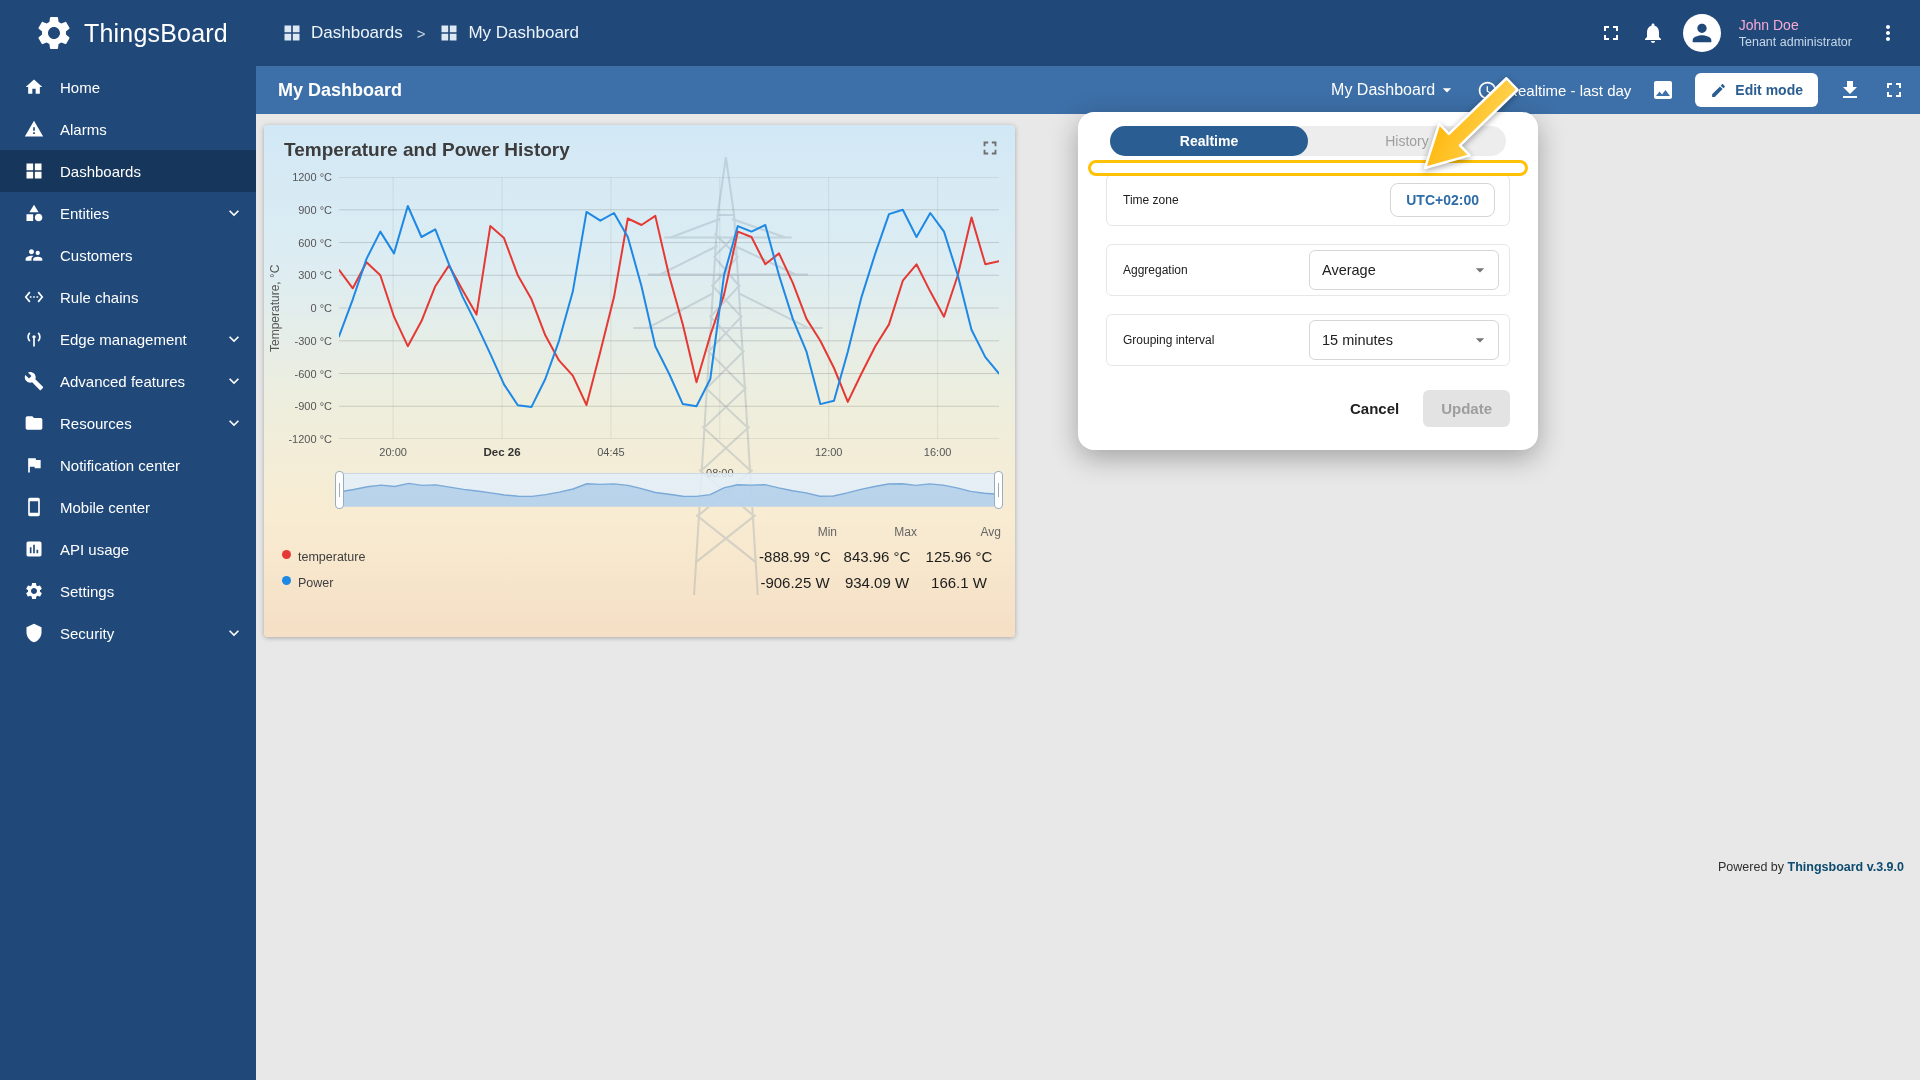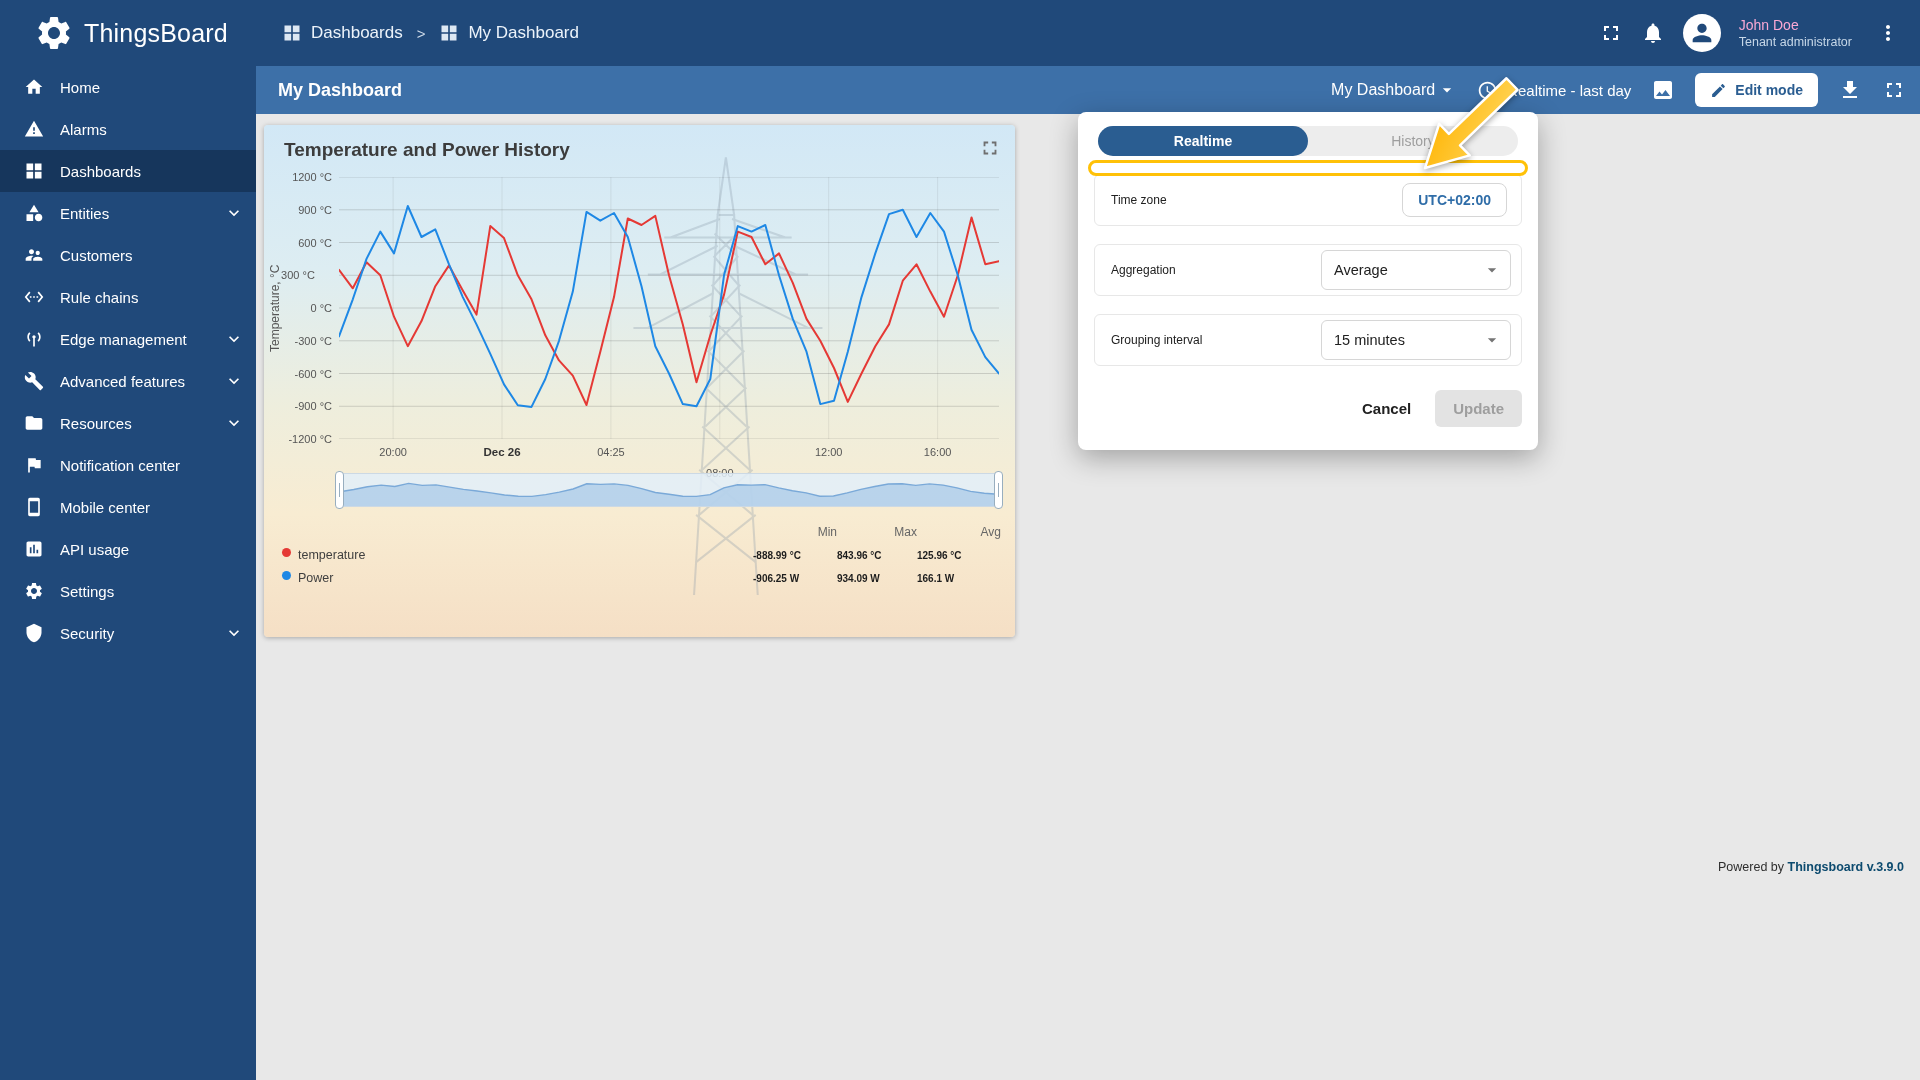--- a/index.html
+++ b/index.html
@@ -61,28 +61,28 @@
 .brush{position:absolute;left:75px;top:348px;width:660px;height:34px;background:rgba(226,238,249,.85);border:1px solid #ccd9e4;border-radius:2px;cursor:ew-resize}
 .brush svg{width:100%;height:100%;display:block}
 .brush-handle{position:absolute;top:-3px;width:9px;height:38px;background:#fff;border:1px solid #98aebf;border-radius:4px;cursor:ew-resize}
 .brush-handle::after{content:"";position:absolute;left:3px;top:11px;bottom:11px;width:1px;background:#98aebf}
 .brush-handle.left{left:-5px}
 .brush-handle.right{right:-5px}
 .legend{position:absolute;left:18px;right:14px;top:400px;display:grid;grid-template-columns:1fr 84px 80px 84px;row-gap:9px;align-items:center;font-size:12px}
 .lg-head{color:#666;text-align:right;font-size:12px}
 .lg-label{display:flex;align-items:flex-start;gap:7px;color:#3f3f3f;font-size:12.5px;cursor:pointer}
 .dot{width:9px;height:9px;border-radius:50%;display:inline-block}
-.lg-val{text-align:left;font-weight:bold;color:#1d1d1d;font-size:10px}
+.lg-val{text-align:center;font-weight:normal;color:#1d1d1d;font-size:15px}
 
 
 .footer{position:absolute;right:16px;top:746px;font-size:12.5px;color:#2e2e2e}
 .footer .ver{color:#0c4a6e;font-weight:bold;cursor:pointer}
 
 
-.popup{position:absolute;left:1078px;top:112px;width:460px;height:338px;background:#fff;border-radius:8px;box-shadow:0 8px 28px rgba(0,0,0,.3);z-index:50;padding:14px 16px 16px}
+.popup{position:absolute;left:1078px;top:112px;width:460px;height:338px;background:#fff;border-radius:16px;box-shadow:0 8px 28px rgba(0,0,0,.3);z-index:50;padding:14px 28px 16px}
 .tab-track{height:30px;background:#ededed;border-radius:15px;display:flex;margin:0 4px}
 .tab{flex:1;display:flex;align-items:center;justify-content:center;font-size:14px;cursor:pointer;border-radius:15px}
 .tab.active{background:#2a5d91;color:#fff;font-weight:bold}
 .tab.inactive{color:#9e9e9e}
 .highlight-ring{position:absolute;left:10px;right:10px;top:48px;height:16px;border:3px solid #ffc107;border-radius:10px;pointer-events:none;z-index:2}
 .popup-row{display:flex;align-items:center;justify-content:space-between;height:52px;border:1px solid #e7e7e7;border-radius:6px;padding:0 10px 0 16px;margin-top:18px}
 .row-label{font-size:12px;color:#212121}
 .tz-btn{border:1px solid #d6d6d6;border-radius:8px;padding:8px 15px;color:#2f6da8;font-size:14px;font-weight:bold;background:#fff;cursor:pointer;font-family:inherit;margin-right:4px}
 .select{width:190px;height:40px;border:1px solid #d6d6d6;border-radius:6px;display:flex;align-items:center;justify-content:space-between;padding:0 8px 0 12px;font-size:14.5px;color:#212121;background:#fff;cursor:pointer}
 .select .icon{width:20px;height:20px;color:#757575}
@@ -360,21 +360,21 @@
           <svg viewBox="0 0 24 24">
             <path fill="currentColor" d="M7 14H5v5h5v-2H7v-3zm-2-4h2V7h3V5H5v5zm12 7h-3v2h5v-5h-2v3zM14 5v2h3v3h2V5h-5z"></path>
           </svg>
         </span>
 
       <div class="y-axis-label">Temperature, °C</div>
       <div class="y-ticks" id="y-ticks">
           <div class="y-tick" style="top: -6px;">1200 °C</div>
           <div class="y-tick" style="top: 26.75px;">900 °C</div>
           <div class="y-tick" style="top: 59.5px;">600 °C</div>
-          <div class="y-tick" style="top: 92.25px; text-align: center;">300 °C</div>
+          <div class="y-tick" style="top: 92.25px;">300 °C</div>
           <div class="y-tick" style="top: 125px;">0 °C</div>
           <div class="y-tick" style="top: 157.75px;">-300 °C</div>
           <div class="y-tick" style="top: 190.5px;">-600 °C</div>
           <div class="y-tick" style="top: 223.25px;">-900 °C</div>
           <div class="y-tick" style="top: 256px;">-1200 °C</div>
         </div>
 
       <div class="plot">
         <svg id="chart-svg" viewBox="0 0 660 262" preserveAspectRatio="none">
             <line x1="0" y1="0.0" x2="660" y2="0.0" stroke="rgba(80,80,80,0.22)" stroke-width="1"></line>
@@ -393,21 +393,21 @@
             <line x1="489.7" y1="0" x2="489.7" y2="262" stroke="rgba(80,80,80,0.10)" stroke-width="1"></line>
             <line x1="598.6" y1="0" x2="598.6" y2="262" stroke="rgba(80,80,80,0.10)" stroke-width="1"></line>
             <polyline points="0.0,92.8 13.8,111.3 27.5,85.2 41.3,98.3 55.0,139.7 68.8,169.2 82.5,144.1 96.3,109.2 110.0,88.4 123.8,113.5 137.5,137.6 151.3,49.1 165.0,61.1 178.8,98.3 192.5,122.3 206.3,158.3 220.0,183.4 233.8,198.7 247.5,228.0 261.3,174.7 275.0,120.1 288.8,41.5 302.5,48.0 316.3,38.9 330.0,98.3 343.8,147.4 357.5,205.2 371.3,158.3 385.0,117.9 398.8,54.6 412.5,60.0 426.3,87.3 440.0,76.4 453.8,105.9 467.5,141.9 481.3,163.8 495.0,191.0 508.8,224.9 522.5,196.5 536.3,169.2 550.0,147.4 563.8,103.7 577.5,87.3 591.3,114.6 605.0,139.7 618.8,98.3 632.5,40.4 646.3,87.3 660.0,84.1" fill="none" stroke="#e53935" stroke-width="2" stroke-linejoin="round" stroke-linecap="round"></polyline>
             <polyline points="0.0,159.4 13.8,122.3 27.5,81.9 41.3,54.6 55.0,76.4 68.8,29.0 82.5,60.0 96.3,52.4 110.0,87.3 123.8,120.1 137.5,147.4 151.3,176.8 165.0,207.4 178.8,228.2 192.5,229.9 206.3,202.0 220.0,163.8 233.8,114.6 247.5,34.9 261.3,43.7 275.0,36.0 288.8,60.0 302.5,109.2 316.3,169.2 330.0,196.5 343.8,227.1 357.5,229.3 371.3,202.0 385.0,98.3 398.8,49.1 412.5,54.6 426.3,48.0 440.0,98.3 453.8,141.9 467.5,174.7 481.3,227.1 495.0,223.8 508.8,174.7 522.5,120.1 536.3,76.4 550.0,37.1 563.8,32.8 577.5,60.0 591.3,36.0 605.0,54.6 618.8,98.3 632.5,152.8 646.3,180.1 660.0,196.5" fill="none" stroke="#1e88e5" stroke-width="2" stroke-linejoin="round" stroke-linecap="round"></polyline>
           </svg>
       </div>
 
       <div class="x-ticks" id="x-ticks">
           <div class="x-tick" style="left: 19.12px;">20:00</div>
           <div class="x-tick x-tick-date" style="left: 128.02px;">Dec 26</div>
-          <div class="x-tick" style="left: 236.92px;">04:25</div>
+          <div class="x-tick" style="left: 236.92px;">04:45</div>
           <div class="x-tick" style="left: 345.82px; margin-top: 21px;">08:00</div>
           <div class="x-tick" style="left: 454.72px;">12:00</div>
           <div class="x-tick" style="left: 563.62px;">16:00</div>
         </div>
 
       <div class="brush">
         <svg id="brush-svg" viewBox="0 0 660 34" preserveAspectRatio="none">
             <polygon points="0,34 0.0,18.9 13.8,16.4 27.5,13.6 41.3,11.8 55.0,13.3 68.8,10.0 82.5,12.1 96.3,11.6 110.0,14.0 123.8,16.3 137.5,18.1 151.3,20.1 165.0,22.3 178.8,23.7 192.5,23.8 206.3,21.9 220.0,19.3 233.8,15.9 247.5,10.4 261.3,11.0 275.0,10.5 288.8,12.1 302.5,15.5 316.3,19.6 330.0,21.5 343.8,23.6 357.5,23.8 371.3,21.9 385.0,14.8 398.8,11.4 412.5,11.8 426.3,11.3 440.0,14.8 453.8,17.8 467.5,20.0 481.3,23.6 495.0,23.4 508.8,20.0 522.5,16.3 536.3,13.3 550.0,10.6 563.8,10.3 577.5,12.1 591.3,10.5 605.0,11.8 618.8,14.8 632.5,18.5 646.3,20.4 660.0,21.5 660,34" fill="rgba(150,190,228,0.55)"></polygon>
             <polyline points="0.0,18.9 13.8,16.4 27.5,13.6 41.3,11.8 55.0,13.3 68.8,10.0 82.5,12.1 96.3,11.6 110.0,14.0 123.8,16.3 137.5,18.1 151.3,20.1 165.0,22.3 178.8,23.7 192.5,23.8 206.3,21.9 220.0,19.3 233.8,15.9 247.5,10.4 261.3,11.0 275.0,10.5 288.8,12.1 302.5,15.5 316.3,19.6 330.0,21.5 343.8,23.6 357.5,23.8 371.3,21.9 385.0,14.8 398.8,11.4 412.5,11.8 426.3,11.3 440.0,14.8 453.8,17.8 467.5,20.0 481.3,23.6 495.0,23.4 508.8,20.0 522.5,16.3 536.3,13.3 550.0,10.6 563.8,10.3 577.5,12.1 591.3,10.5 605.0,11.8 618.8,14.8 632.5,18.5 646.3,20.4 660.0,21.5" fill="none" stroke="#7aa9d8" stroke-width="1.5"></polyline>
           </svg>

